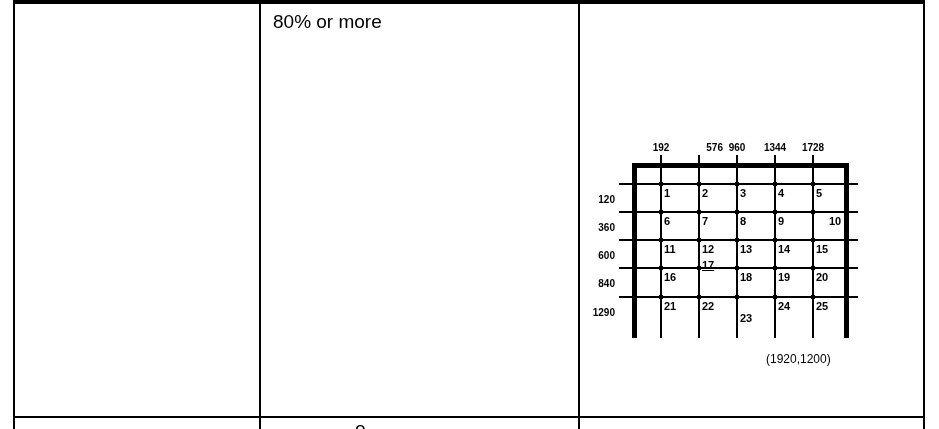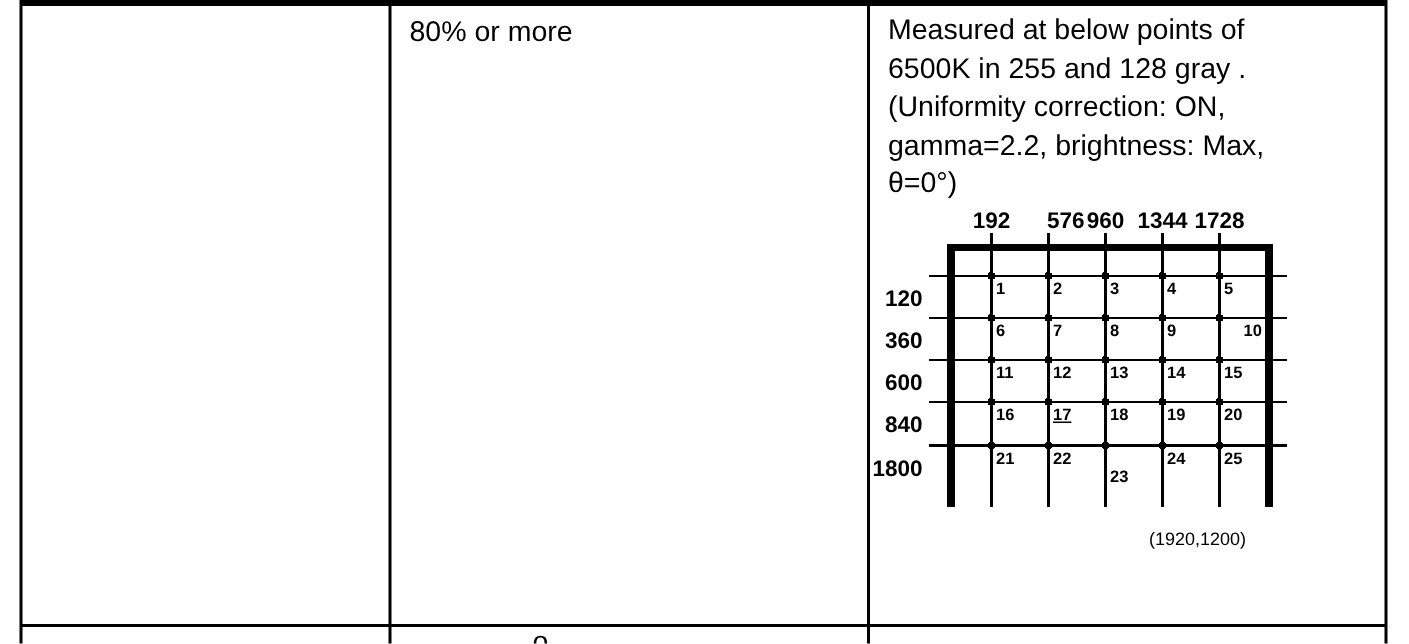--- a/index.html
+++ b/index.html
@@ -132,21 +132,21 @@
     height: 200px;
   }
   #diagram-inner {
     position: absolute;
     left: 0; top: 0;
     width: 300px;
     height: 200px;
   }
   .ax-label {
     position: absolute;
-    font-size: 15px;
+    font-size: 10px;
     font-weight: bold;
     line-height: 11px;
     white-space: nowrap;
     color: #000;
   }
   .x-label { text-align: center; }
   .y-label { text-align: right; margin-top: 15px; }
   .cell-num {
     position: absolute;
     font-size: 11px;
@@ -172,25 +172,20 @@
 
   <div class="col-divider" id="col-divider-1"></div>
   <div class="col-divider" id="col-divider-2"></div>
 
 
   <div class="cell" id="cell-value">
     <div class="cell-text">80% or more</div>
   </div>
 
   <div class="cell" id="cell-desc">
-    <div id="desc-top">Measured at below points of
-6500K in 255 and 128 gray .
-(Uniformity correction: ON,
-gamma=2.2, brightness: Max,
-θ=0°)</div>
   </div>
 
 </div>
 
 <div id="point-diagram">
   <div id="diagram-inner">
     <svg width="300" height="200" viewBox="0 0 300 200" shape-rendering="crispEdges">
       <g id="svg-gridlines">
           <line x1="84" y1="17" x2="84" y2="219" stroke="#000000" stroke-width="1.6"></line>
           <line x1="122" y1="17" x2="122" y2="219" stroke="#000000" stroke-width="1.6"></line>
@@ -237,40 +232,40 @@
         <div class="ax-label x-label" style="left: 98px; top: 4px; width: 48px; text-align: right;">576</div>
         <div class="ax-label x-label" style="left: 136px; top: 4px; width: 48px;">960</div>
         <div class="ax-label x-label" style="left: 174px; top: 4px; width: 48px;">1344</div>
         <div class="ax-label x-label" style="left: 212px; top: 4px; width: 48px;">1728</div>
       </div>
     <div id="labels-y">
         <div class="ax-label y-label" style="left: 0px; top: 41px; width: 38px;">120</div>
         <div class="ax-label y-label" style="left: 0px; top: 69px; width: 38px;">360</div>
         <div class="ax-label y-label" style="left: 0px; top: 97px; width: 38px;">600</div>
         <div class="ax-label y-label" style="left: 0px; top: 125px; width: 38px;">840</div>
-        <div class="ax-label y-label" style="left: 0px; top: 154px; width: 38px;">1800</div>
+        <div class="ax-label y-label" style="left: 0px; top: 154px; width: 38px;">1290</div>
       </div>
     <div id="cell-numbers">
         <div class="cell-num" style="left: 87px; top: 50px;">1</div>
         <div class="cell-num" style="left: 125px; top: 50px;">2</div>
         <div class="cell-num" style="left: 163px; top: 50px;">3</div>
         <div class="cell-num" style="left: 201px; top: 50px;">4</div>
         <div class="cell-num" style="left: 239px; top: 50px;">5</div>
         <div class="cell-num" style="left: 87px; top: 78px;">6</div>
         <div class="cell-num" style="left: 125px; top: 78px;">7</div>
         <div class="cell-num" style="left: 163px; top: 78px;">8</div>
         <div class="cell-num" style="left: 201px; top: 78px;">9</div>
         <div class="cell-num" style="left: 252px; top: 78px;">10</div>
         <div class="cell-num" style="left: 87px; top: 106px;">11</div>
         <div class="cell-num" style="left: 125px; top: 106px;">12</div>
         <div class="cell-num" style="left: 163px; top: 106px;">13</div>
         <div class="cell-num" style="left: 201px; top: 106px;">14</div>
         <div class="cell-num" style="left: 239px; top: 106px;">15</div>
         <div class="cell-num" style="left: 87px; top: 134px;">16</div>
-        <div class="cell-num" style="left: 125px; top: 134px; text-decoration: underline;">17</div>
+        <div class="cell-num" style="left: 125px; top: 122px; text-decoration: underline;">17</div>
         <div class="cell-num" style="left: 163px; top: 134px;">18</div>
         <div class="cell-num" style="left: 201px; top: 134px;">19</div>
         <div class="cell-num" style="left: 239px; top: 134px;">20</div>
         <div class="cell-num" style="left: 87px; top: 163px;">21</div>
         <div class="cell-num" style="left: 125px; top: 163px;">22</div>
         <div class="cell-num" style="left: 163px; top: 175px;">23</div>
         <div class="cell-num" style="left: 201px; top: 163px;">24</div>
         <div class="cell-num" style="left: 239px; top: 163px;">25</div>
       </div>
     <div id="coord-label" style="left: 189px; top: 215px;">(1920,1200)</div>

